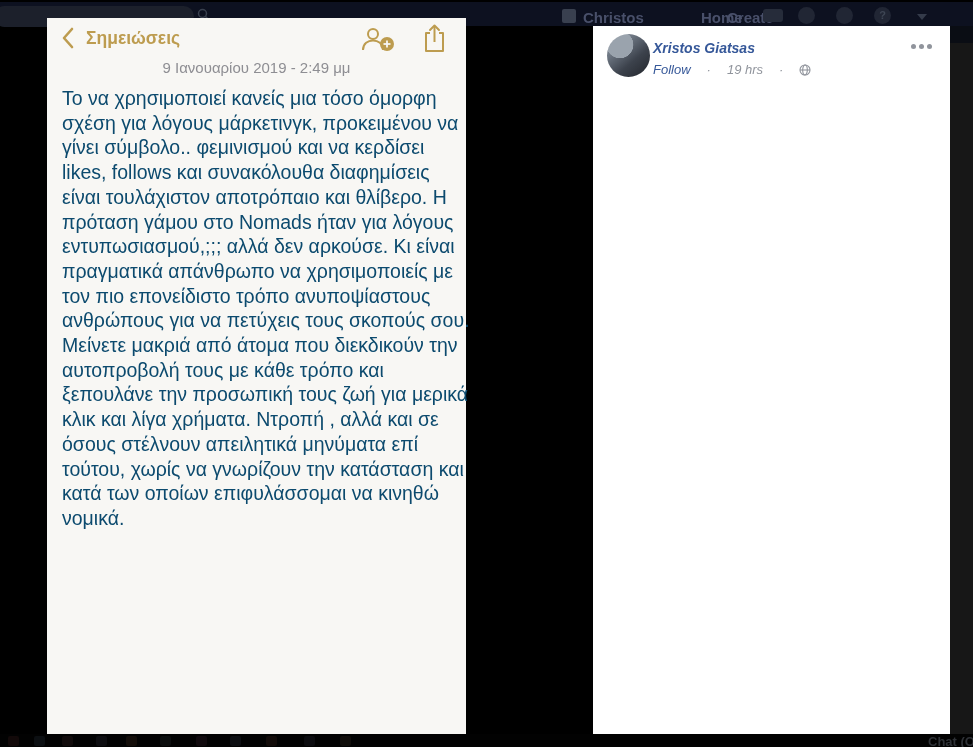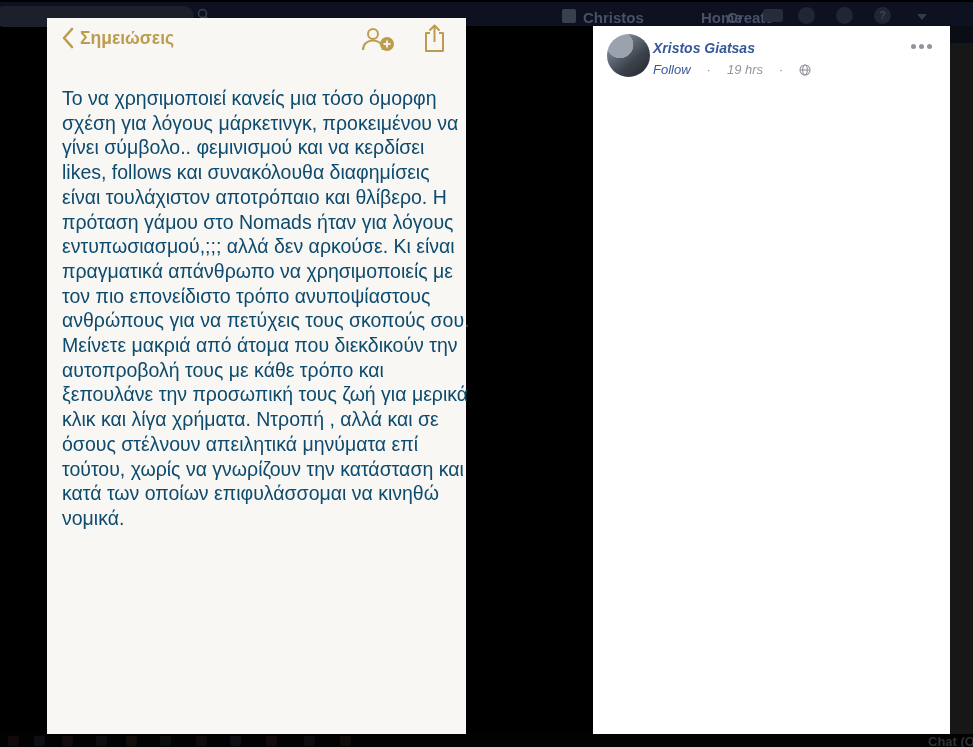--- a/index.html
+++ b/index.html
@@ -27,21 +27,21 @@
                  background:linear-gradient(#0a0d14 0 17px, #171717 17px); }
 
   
   .bottombar { position:absolute; left:0; top:734px; width:973px; height:13px; background:#020202; }
   .tb-blob { position:absolute; top:2px; width:11px; height:10px; border-radius:2px; }
   .chat-label { position:absolute; left:928px; top:0px; font-size:13px; font-weight:bold; color:#2e3136; white-space:nowrap; }
 
   
   .photo { position:absolute; left:47px; top:18px; width:419px; height:716px; background:#f8f7f4; }
   .notes-back { position:absolute; left:14px; top:9px; display:flex; align-items:center; }
-  .notes-back-label { font-size:17.5px; font-weight:600; color:#bd9c4f; margin-left:6px; }
+  .notes-back-label { font-size:17.5px; font-weight:600; color:#bd9c4f; margin-left:12px; }
   .notes-addperson { position:absolute; left:312px; top:8px; }
   .notes-share { position:absolute; left:375px; top:5px; }
   .notes-date { position:absolute; left:0; top:41px; width:100%; text-align:center;
                 font-size:15px; color:#8e8e93; }
   .notes-body { position:absolute; left:15px; top:68px; width:402px;
                 font-size:19.5px; line-height:24.7px; color:#0c4a6e; white-space:pre; }
 
   
   .panel { position:absolute; left:593px; top:26px; width:357px; height:708px; background:#fff;font-style:italic; }
   .p-avatar { position:absolute; left:14px; top:8px; width:43px; height:43px; border-radius:50%;
@@ -103,20 +103,21 @@
         <line x1="24.5" y1="18" x2="31.5" y2="18" stroke="#f8f7f4" stroke-width="1.8"></line>
       </svg>
     </span>
     <span class="notes-share">
       <svg width="25" height="31" viewBox="0 0 25 31">
         <path d="M8 10 H4 V28 H21 V10 H17" fill="none" stroke="#bd9c4f" stroke-width="2" stroke-linejoin="round"></path>
         <line x1="12.5" y1="3" x2="12.5" y2="19" stroke="#bd9c4f" stroke-width="2"></line>
         <polyline points="8,7 12.5,2.5 17,7" fill="none" stroke="#bd9c4f" stroke-width="2" stroke-linecap="round" stroke-linejoin="round"></polyline>
       </svg>
     </span>
+    <div class="notes-date">9 Ιανουαρίου 2019 - 2:49 μμ</div>
     <div class="notes-body">Το να χρησιμοποιεί κανείς μια τόσο όμορφη
 σχέση για λόγους μάρκετινγκ, προκειμένου να
 γίνει σύμβολο.. φεμινισμού και να κερδίσει
 likes, follows και συνακόλουθα διαφημίσεις
 είναι τουλάχιστον αποτρόπαιο και θλίβερο. Η
 πρόταση γάμου στο Nomads ήταν για λόγους
 εντυπωσιασμού,;;; αλλά δεν αρκούσε. Κι είναι
 πραγματικά απάνθρωπο να χρησιμοποιείς με
 τον πιο επονείδιστο τρόπο ανυποψίαστους
 ανθρώπους για να πετύχεις τους σκοπούς σου.

